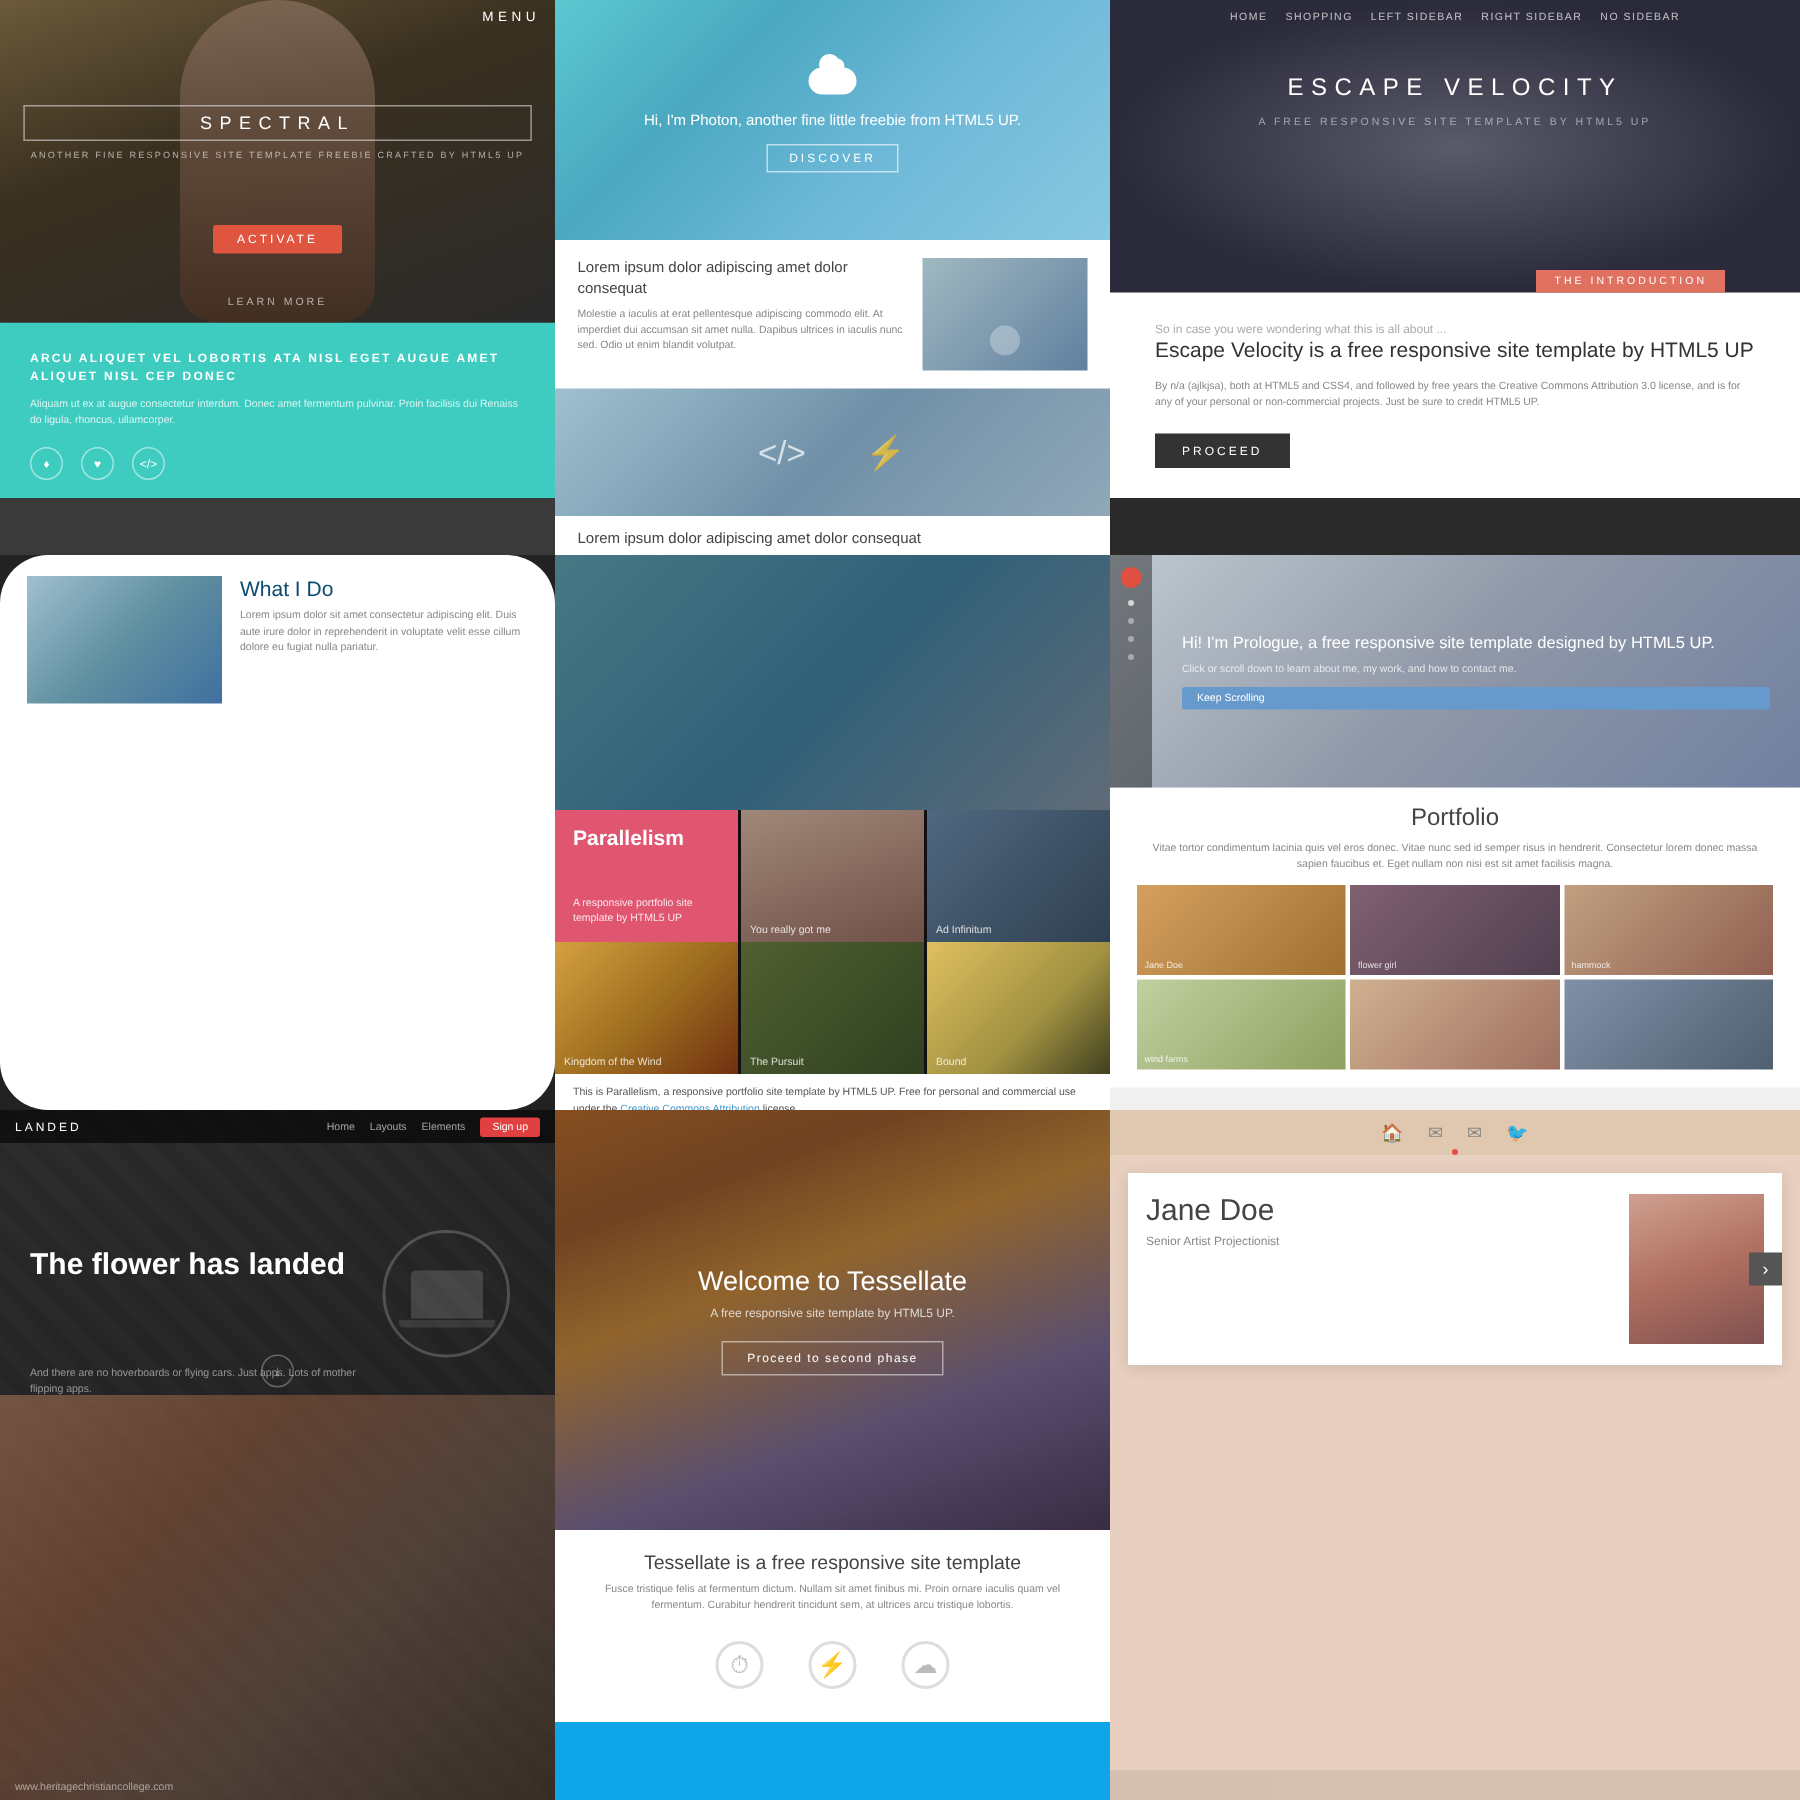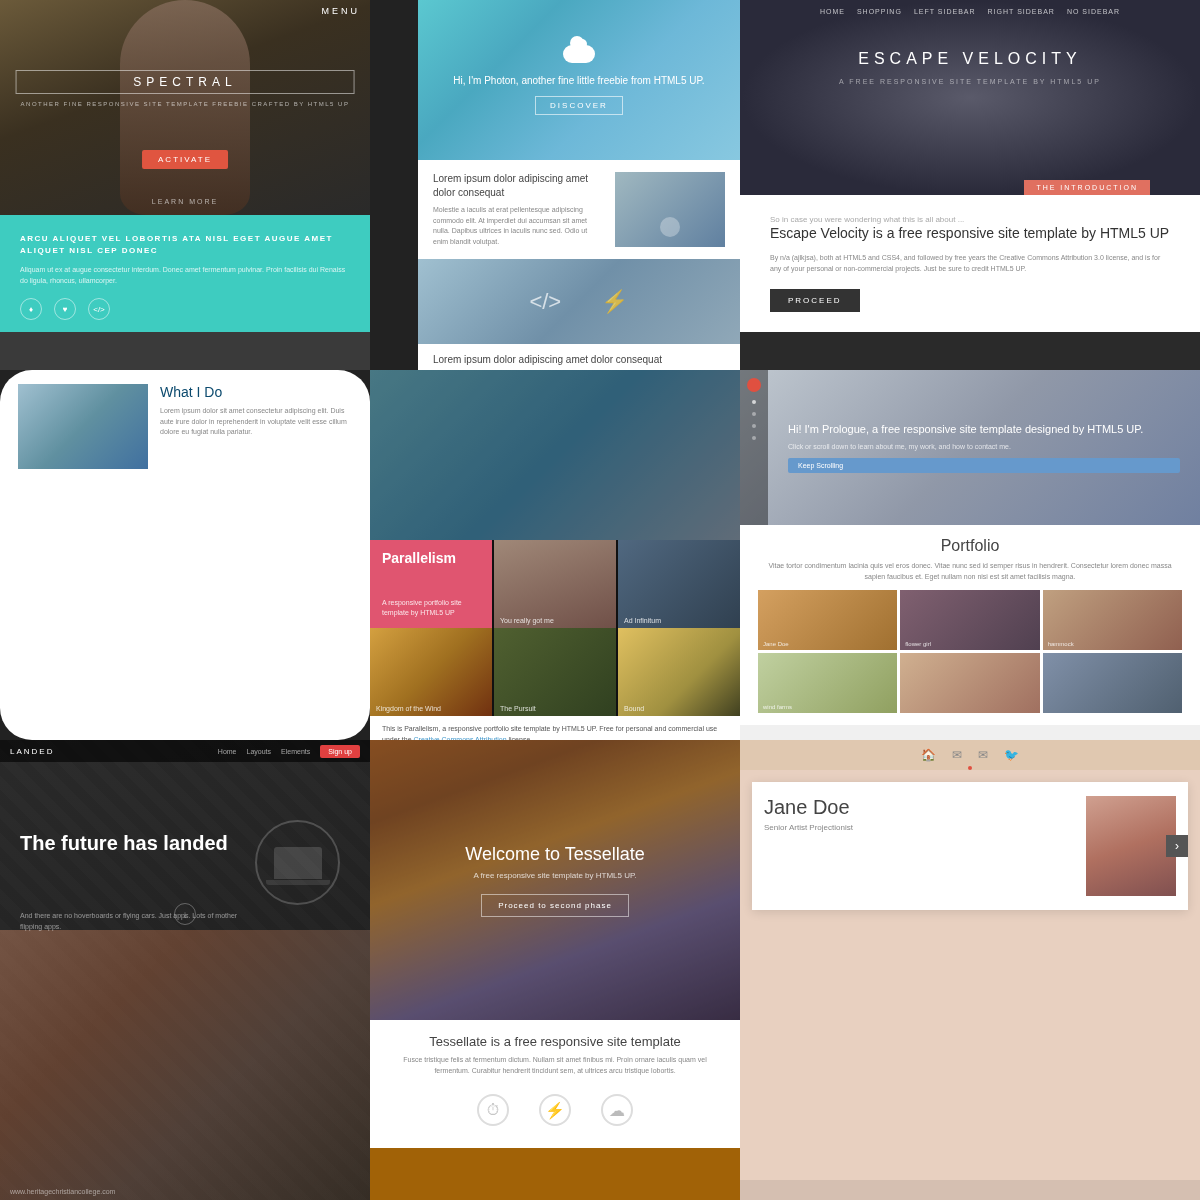--- a/index.html
+++ b/index.html
@@ -47,21 +47,21 @@
       <div style="font-size:8px; font-weight:bold; color:#fff; letter-spacing:1.5px; text-transform:uppercase; margin-bottom:8px; line-height:1.5;">ARCU ALIQUET VEL LOBORTIS ATA NISL EGET AUGUE AMET ALIQUET NISL CEP DONEC</div>
       <div style="font-size:7px; color:rgba(255,255,255,0.8); line-height:1.5; margin-bottom:12px;">Aliquam ut ex at augue consectetur interdum. Donec amet fermentum pulvinar. Proin facilisis dui Renaiss do ligula, rhoncus, ullamcorper.</div>
       <div style="display:flex; gap:12px;">
         <div style="width:22px;height:22px;border:1px solid rgba(255,255,255,0.5);border-radius:50%;display:flex;align-items:center;justify-content:center;color:#fff;font-size:8px;">♦</div>
         <div style="width:22px;height:22px;border:1px solid rgba(255,255,255,0.5);border-radius:50%;display:flex;align-items:center;justify-content:center;color:#fff;font-size:8px;">♥</div>
         <div style="width:22px;height:22px;border:1px solid rgba(255,255,255,0.5);border-radius:50%;display:flex;align-items:center;justify-content:center;color:#fff;font-size:8px;">&lt;/&gt;</div>
       </div>
     </div>
   </div>
 
-  <div style="position:relative; overflow:hidden; background:#fff;margin-left:48px;">
+  <div style="position:relative; overflow:hidden; background:#fff;">
 
     <div style="height:160px; background:linear-gradient(135deg,#5bc8d0 0%,#4aa8c0 30%,#6db8d8 60%,#88c8e0 100%); display:flex; flex-direction:column; align-items:center; justify-content:center; padding:10px;">
 
       <div style="position:relative; width:32px; height:18px; background:#fff; border-radius:50px; margin-bottom:10px;">
         <div style="position:absolute; top:-9px; left:7px; width:14px; height:14px; background:#fff; border-radius:50%;"></div>
         <div style="position:absolute; top:-6px; left:14px; width:10px; height:10px; background:#fff; border-radius:50%;"></div>
       </div>
       <div style="color:#fff; font-size:10px; text-align:center; line-height:1.5; max-width:280px;">Hi, I'm Photon, another fine little freebie from HTML5 UP.</div>
       <div style="border:1px solid rgba(255,255,255,0.6); color:#fff; font-size:8px; padding:4px 14px; letter-spacing:2px; text-transform:uppercase; margin-top:8px; cursor:pointer;">DISCOVER</div>
     </div>
@@ -229,38 +229,38 @@
       <span style="font-size:7px; color:rgba(255,255,255,0.6); cursor:pointer;">Home</span>
       <span style="font-size:7px; color:rgba(255,255,255,0.6); cursor:pointer;">Layouts</span>
       <span style="font-size:7px; color:rgba(255,255,255,0.6); cursor:pointer;">Elements</span>
       <span style="background:#e04040; color:#fff; font-size:7px; padding:3px 8px; border-radius:2px; cursor:pointer;">Sign up</span>
     </div>
 
     <div style="position:absolute; inset:0; background:linear-gradient(160deg,#2a2a2a 0%,#1a1a1a 100%);">
       <div style="position:absolute; inset:0; background:repeating-linear-gradient(45deg,transparent,transparent 10px,rgba(255,255,255,0.015) 10px,rgba(255,255,255,0.015) 20px);"></div>
     </div>
 
-    <div style="position:absolute; top:90px; left:20px; right:130px; font-size:20px; font-weight:bold; color:#fff; line-height:1.3; z-index:2;">The future has landed</div>
+    <div style="position:absolute; top:90px; left:20px; right:130px; font-size:20px; font-weight:bold; color:#fff; line-height:1.3; z-index:2;">The flower has landed</div>
     <div style="position:absolute; top:170px; left:20px; right:130px; font-size:7px; color:rgba(255,255,255,0.5); line-height:1.6; z-index:2;">And there are no hoverboards or flying cars. Just apps. Lots of mother flipping apps.</div>
 
     <div style="position:absolute; top:80px; right:30px; width:85px; height:85px; border-radius:50%; border:2px solid rgba(255,255,255,0.2); display:flex; align-items:center; justify-content:center; z-index:2;">
       <div style="width:48px; height:32px; background:rgba(255,255,255,0.15); border-radius:3px 3px 0 0; position:relative;">
         <div style="position:absolute; bottom:-6px; left:-8px; right:-8px; height:5px; background:rgba(255,255,255,0.1); border-radius:0 0 3px 3px;"></div>
       </div>
     </div>
 
     <div style="position:absolute; bottom:275px; left:50%; transform:translateX(-50%); width:22px; height:22px; border:1px solid rgba(255,255,255,0.3); border-radius:50%; display:flex; align-items:center; justify-content:center; color:rgba(255,255,255,0.5); font-size:10px; z-index:2; cursor:pointer;">↓</div>
 
     <div style="position:absolute; bottom:0; left:0; right:0; height:270px; overflow:hidden;">
       <div style="position:absolute; inset:0; background:linear-gradient(135deg,#c08060 0%,#a06040 30%,#806050 60%,#504030 100%); opacity:0.5;"></div>
       <div style="position:absolute; bottom:5px; left:10px; font-size:7px; color:rgba(255,255,255,0.5); z-index:2;">www.heritagechristiancollege.com</div>
     </div>
   </div>
 
-  <div style="position:relative; overflow:hidden; background:#a16207;">
+  <div style="position:relative; overflow:hidden; background:#0ea5e9;">
 
     <div style="height:280px; background:linear-gradient(160deg,#c07030 0%,#a06030 20%,#d09040 40%,#8070a0 70%,#504060 100%); position:relative; display:flex; flex-direction:column; align-items:center; justify-content:center; overflow:hidden;">
       <div style="position:absolute; inset:0; background:rgba(0,0,0,0.3);"></div>
       <div style="font-size:18px; color:#fff; text-align:center; z-index:2; margin-bottom:6px; font-weight:300;">Welcome to Tessellate</div>
       <div style="font-size:8px; color:rgba(255,255,255,0.75); text-align:center; z-index:2; margin-bottom:14px;">A free responsive site template by HTML5 UP.</div>
       <div style="border:1px solid rgba(255,255,255,0.5); color:#fff; font-size:8px; padding:6px 16px; z-index:2; letter-spacing:1px; cursor:pointer;">Proceed to second phase</div>
     </div>
 
     <div style="background:#fff; padding:14px 18px;">
       <div style="font-size:13px; color:#444; text-align:center; margin-bottom:6px;">Tessellate is a free responsive site template</div>

